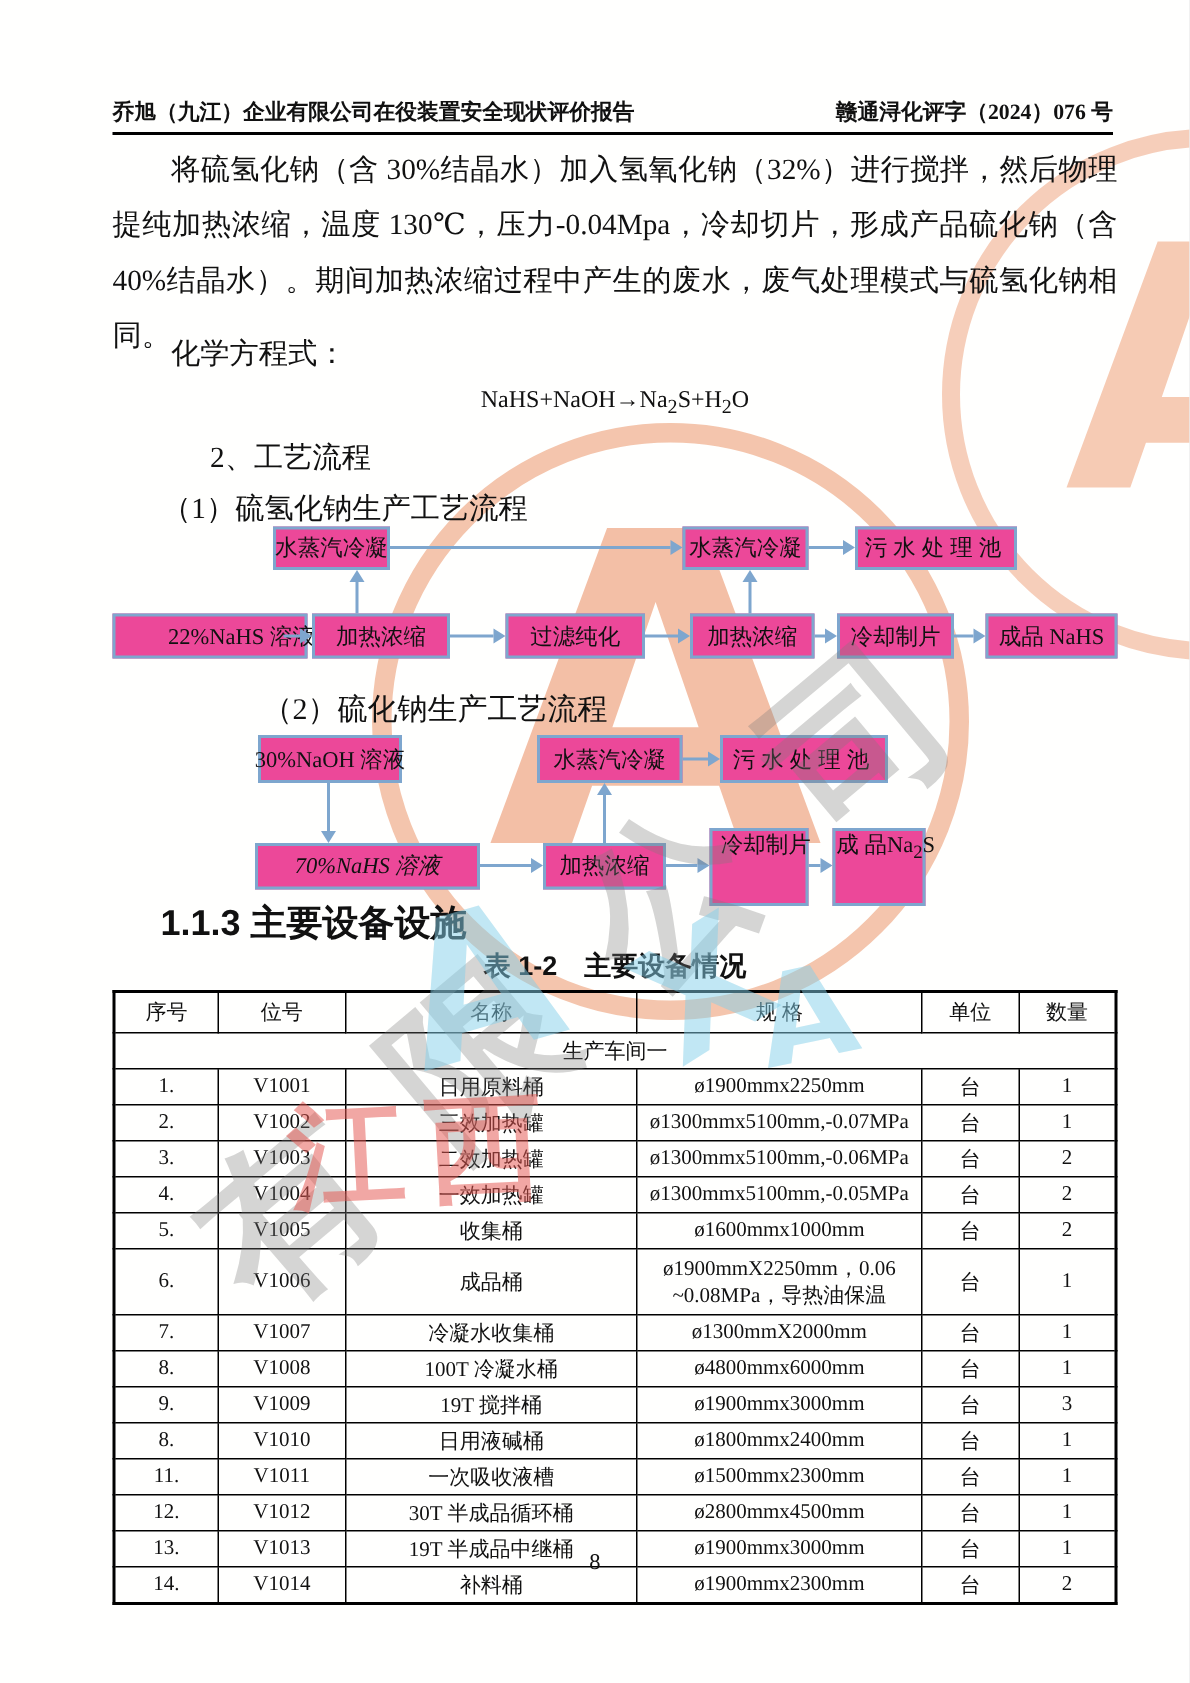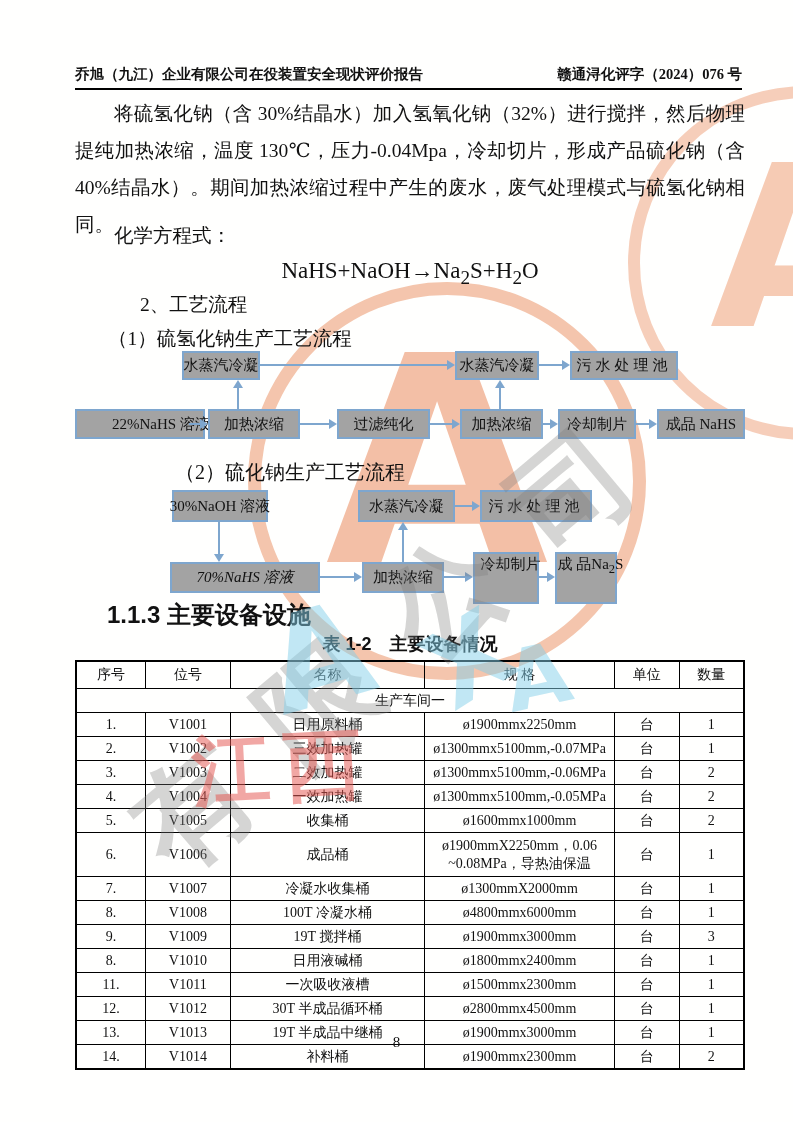--- a/index.html
+++ b/index.html
@@ -30,32 +30,32 @@
     color:rgba(228,86,80,0.52);transform:rotate(-3deg);}
   
   .content{position:relative;z-index:10;}
   .pg-header{position:absolute;left:75px;top:62px;width:667px;height:26px;
     border-bottom:2px solid #000;font-size:14.5px;font-weight:bold;}
   .pg-header .hl{position:absolute;left:0;bottom:4px;}
   .pg-header .hr{position:absolute;right:0;bottom:4px;}
   .para{position:absolute;left:75px;top:95px;width:670px;font-size:19.5px;line-height:37px;
     text-align:justify;text-indent:2em;}
   .chem-label{position:absolute;left:75px;top:222px;width:670px;font-size:19.5px;text-indent:2em;}
-  .equation{position:absolute;left:75px;top:258px;width:670px;text-align:center;font-size:23px;}
+  .equation{position:absolute;left:75px;top:258px;width:670px;text-align:center;font-size:16px;}
   .sec2{position:absolute;left:140px;top:291px;font-size:19.5px;text-align:right;}
   .f1-title{position:absolute;left:108px;top:325px;font-size:19.5px;}
   .f2-title{position:absolute;left:127px;top:459px;font-size:20px;margin-left:48px;}
   .sec113{position:absolute;left:107px;top:599px;font-size:24px;font-weight:bold;
     font-family:"Liberation Sans","DejaVu Sans",sans-serif;}
   .tbl-title{position:absolute;left:75px;top:632px;width:670px;text-align:center;
     font-size:18px;font-weight:bold;font-family:"Liberation Sans","DejaVu Sans",sans-serif;}
   .flow{position:absolute;left:75px;width:670px;}
   .flow1{top:351px;height:96px;}
   .flow2{top:488px;height:124px;}
-  .fbox{position:absolute;box-sizing:border-box;border:2px solid #7ea6ce;background:#a3a3a3;
+  .fbox{position:absolute;box-sizing:border-box;border:2px solid #7ea6ce;background:#ec4899;
     display:flex;align-items:center;justify-content:center;font-size:15px;white-space:nowrap;}
   .fbox.tall{flex-direction:row;align-items:flex-start;justify-content:center;
     padding-left:9px;line-height:21px;}
   .sp{letter-spacing:4px;}
   .arrow-h{position:absolute;height:2px;background:#7ea6ce;}
   .arrow-h::after{content:"";position:absolute;right:-8px;top:-4px;width:0;height:0;
     border-left:8px solid #7ea6ce;border-top:5px solid transparent;border-bottom:5px solid transparent;}
   .arrow-vu{position:absolute;width:2px;background:#7ea6ce;}
   .arrow-vu::after{content:"";position:absolute;top:-8px;left:-4px;width:0;height:0;
     border-bottom:8px solid #7ea6ce;border-left:5px solid transparent;border-right:5px solid transparent;}

